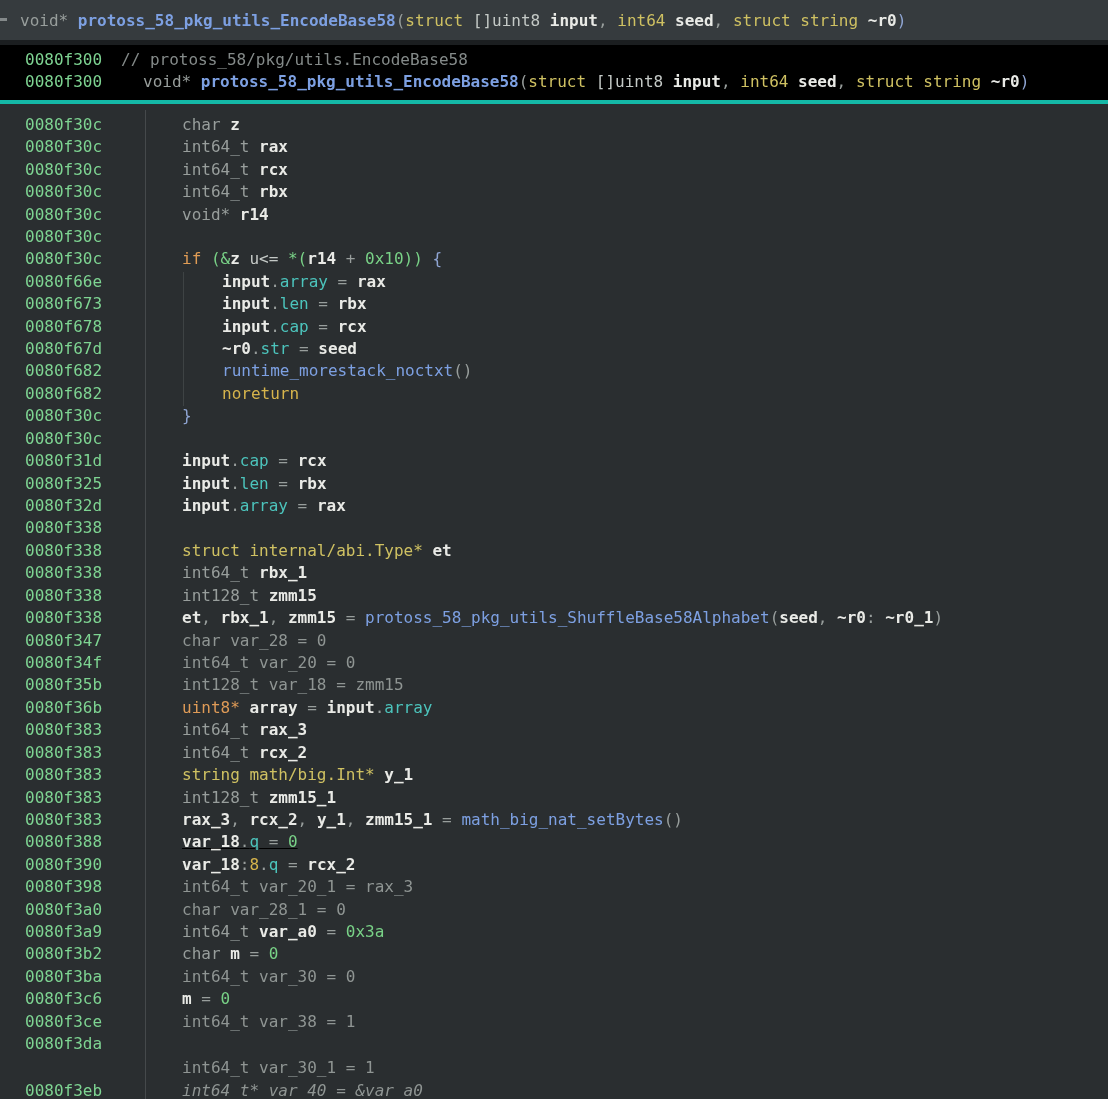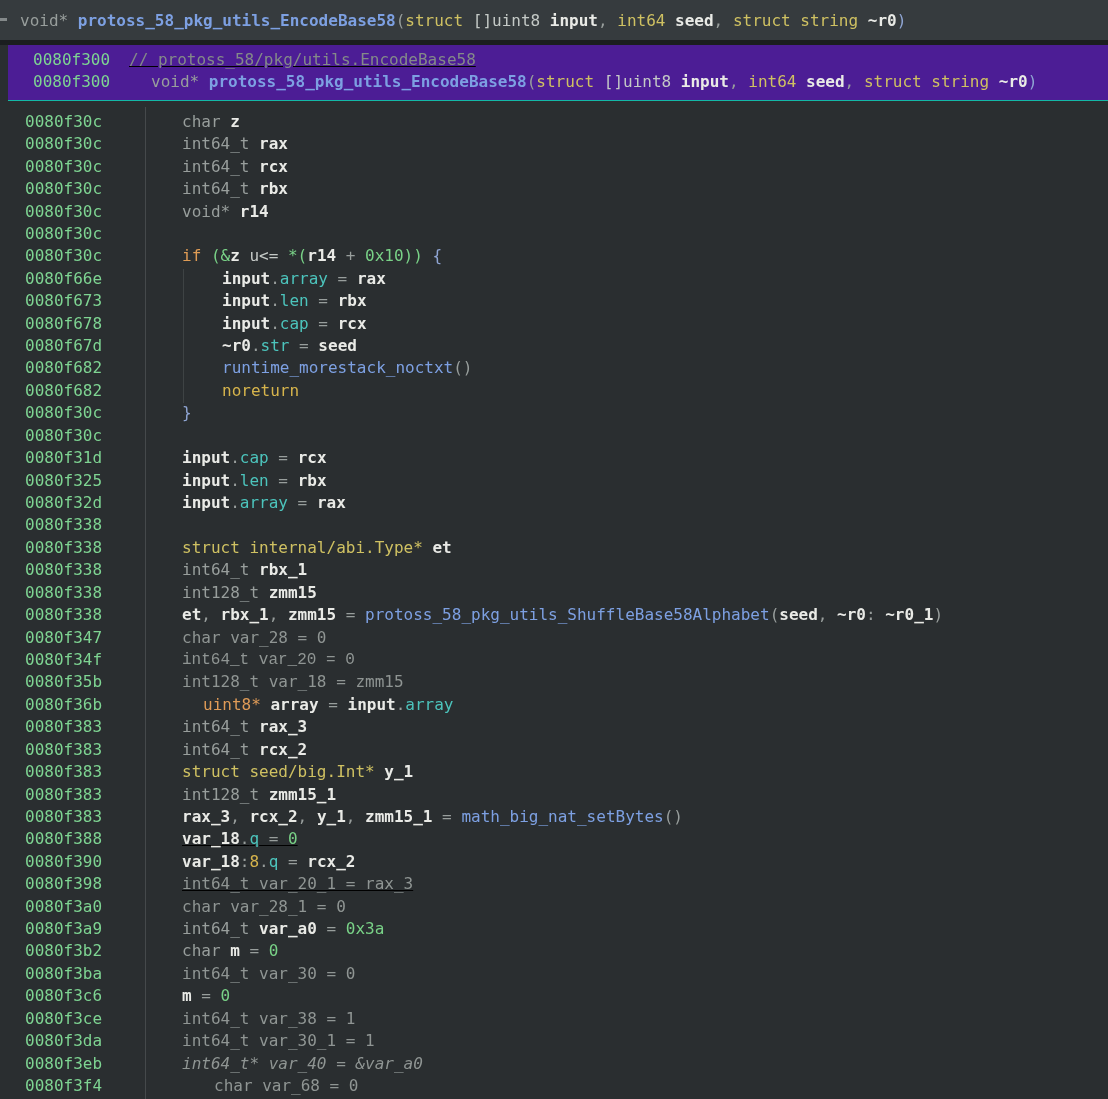--- a/index.html
+++ b/index.html
@@ -12,23 +12,22 @@
   
   .topbar{
     position:relative;height:40px;background:#363b3e;
     border-bottom:5px solid #1b1e20;
     display:flex;align-items:center;padding-left:20px;
     white-space:pre;
   }
   .collapse-marker{position:absolute;left:0;top:18px;width:7px;height:3px;background:#84898a}
   
   .hdrblock{
-    background:#4c1d95;padding:4px 0 6px 0;
-    border-bottom:1px solid #14b8a6;
-    margin-left:8px;
+    background:#000000;padding:4px 0 6px 0;
+    border-bottom:4px solid #14b8a6;
   }
   
   .line{display:flex;line-height:22.42px;white-space:pre}
   .adr{color:#7ed492;padding-left:25px;flex:none;box-sizing:border-box}
   .hdrblock .adr{width:121px}
   .body-area .adr{width:182px}
   .code{flex:1 1 auto;min-width:0}
   
   .body-area{position:relative;padding-top:10px;height:993px}
   .guide{position:absolute;width:1px;background:#45494b}
@@ -83,33 +82,33 @@
     <div class="line"><span class="adr">0080f30c</span><span class="code" style="padding-left: 0px;"></span></div>
     <div class="line"><span class="adr">0080f31d</span><span class="code" style="padding-left: 0px;"><span class="tk-w">input</span><span class="tk-g">.</span><span class="tk-t">cap</span><span class="tk-g"> = </span><span class="tk-w">rcx</span></span></div>
     <div class="line"><span class="adr">0080f325</span><span class="code" style="padding-left: 0px;"><span class="tk-w">input</span><span class="tk-g">.</span><span class="tk-t">len</span><span class="tk-g"> = </span><span class="tk-w">rbx</span></span></div>
     <div class="line"><span class="adr">0080f32d</span><span class="code" style="padding-left: 0px;"><span class="tk-w">input</span><span class="tk-g">.</span><span class="tk-t">array</span><span class="tk-g"> = </span><span class="tk-w">rax</span></span></div>
     <div class="line"><span class="adr">0080f338</span></div>
     <div class="line"><span class="adr">0080f338</span><span class="code" style="padding-left: 0px;"><span class="tk-y">struct internal/abi.Type* </span><span class="tk-w">et</span></span></div>
     <div class="line"><span class="adr">0080f338</span><span class="code" style="padding-left: 0px;"><span class="tk-g">int64_t </span><span class="tk-w">rbx_1</span></span></div>
     <div class="line"><span class="adr">0080f338</span><span class="code" style="padding-left: 0px;"><span class="tk-g">int128_t </span><span class="tk-w">zmm15</span></span></div>
     <div class="line"><span class="adr">0080f338</span><span class="code" style="padding-left: 0px;"><span class="tk-w">et</span><span class="tk-g">, </span><span class="tk-w">rbx_1</span><span class="tk-g">, </span><span class="tk-w">zmm15</span><span class="tk-g"> = </span><span class="tk-b">protoss_58_pkg_utils_ShuffleBase58Alphabet</span><span class="tk-g">(</span><span class="tk-w">seed</span><span class="tk-g">, </span><span class="tk-w">~r0</span><span class="tk-g">: </span><span class="tk-w">~r0_1</span><span class="tk-g">)</span></span></div>
     <div class="line"><span class="adr">0080f347</span><span class="code" style="padding-left: 0px;"><span class="tk-d">char var_28 = 0</span></span></div>
-    <div class="line"><span class="adr">0080f34f</span><span class="code" style="padding-left: 0px; font-family: Liberation Mono, monospace;"><span class="tk-d">int64_t var_20 = 0</span></span></div>
+    <div class="line"><span class="adr">0080f34f</span><span class="code" style="padding-left: 0px;"><span class="tk-d">int64_t var_20 = 0</span></span></div>
     <div class="line"><span class="adr">0080f35b</span><span class="code" style="padding-left: 0px;"><span class="tk-d">int128_t var_18 = zmm15</span></span></div>
-    <div class="line"><span class="adr">0080f36b</span><span class="code" style="padding-left: 0px; margin-left: 21px;"><span class="tk-o">uint8* </span><span class="tk-w">array</span><span class="tk-g"> = </span><span class="tk-w">input</span><span class="tk-g">.</span><span class="tk-t">array</span></span></div>
+    <div class="line"><span class="adr">0080f36b</span><span class="code" style="padding-left: 0px;"><span class="tk-o">uint8* </span><span class="tk-w">array</span><span class="tk-g"> = </span><span class="tk-w">input</span><span class="tk-g">.</span><span class="tk-t">array</span></span></div>
     <div class="line"><span class="adr">0080f383</span><span class="code" style="padding-left: 0px;"><span class="tk-g">int64_t </span><span class="tk-w">rax_3</span></span></div>
     <div class="line"><span class="adr">0080f383</span><span class="code" style="padding-left: 0px;"><span class="tk-g">int64_t </span><span class="tk-w">rcx_2</span></span></div>
-    <div class="line"><span class="adr">0080f383</span><span class="code" style="padding-left: 0px;"><span class="tk-y">struct seed/big.Int* </span><span class="tk-w">y_1</span></span></div>
+    <div class="line"><span class="adr">0080f383</span><span class="code" style="padding-left: 0px;"><span class="tk-y">string math/big.Int* </span><span class="tk-w">y_1</span></span></div>
     <div class="line"><span class="adr">0080f383</span><span class="code" style="padding-left: 0px;"><span class="tk-g">int128_t </span><span class="tk-w">zmm15_1</span></span></div>
     <div class="line"><span class="adr">0080f383</span><span class="code" style="padding-left: 0px;"><span class="tk-w">rax_3</span><span class="tk-g">, </span><span class="tk-w">rcx_2</span><span class="tk-g">, </span><span class="tk-w">y_1</span><span class="tk-g">, </span><span class="tk-w">zmm15_1</span><span class="tk-g"> = </span><span class="tk-b">math_big_nat_setBytes</span><span class="tk-g">()</span></span></div>
     <div class="line"><span class="adr">0080f388</span><span class="code" style="padding-left: 0px; text-decoration: underline;"><span class="tk-w">var_18</span><span class="tk-g">.</span><span class="tk-t">q</span><span class="tk-g"> = </span><span class="tk-n">0</span></span></div>
     <div class="line"><span class="adr">0080f390</span><span class="code" style="padding-left: 0px;"><span class="tk-w">var_18</span><span class="tk-g">:</span><span class="tk-gd">8</span><span class="tk-g">.</span><span class="tk-t">q</span><span class="tk-g"> = </span><span class="tk-w">rcx_2</span></span></div>
-    <div class="line"><span class="adr">0080f398</span><span class="code" style="padding-left: 0px; text-decoration: underline;"><span class="tk-d">int64_t var_20_1 = rax_3</span></span></div>
+    <div class="line"><span class="adr">0080f398</span><span class="code" style="padding-left: 0px;"><span class="tk-d">int64_t var_20_1 = rax_3</span></span></div>
     <div class="line"><span class="adr">0080f3a0</span><span class="code" style="padding-left: 0px;"><span class="tk-d">char var_28_1 = 0</span></span></div>
     <div class="line"><span class="adr">0080f3a9</span><span class="code" style="padding-left: 0px;"><span class="tk-g">int64_t </span><span class="tk-w">var_a0</span><span class="tk-g"> = </span><span class="tk-n">0x3a</span></span></div>
     <div class="line"><span class="adr">0080f3b2</span><span class="code" style="padding-left: 0px;"><span class="tk-g">char </span><span class="tk-w">m</span><span class="tk-g"> = </span><span class="tk-n">0</span></span></div>
     <div class="line"><span class="adr">0080f3ba</span><span class="code" style="padding-left: 0px;"><span class="tk-d">int64_t var_30 = 0</span></span></div>
     <div class="line"><span class="adr">0080f3c6</span><span class="code" style="padding-left: 0px;"><span class="tk-w">m</span><span class="tk-g"> = </span><span class="tk-n">0</span></span></div>
     <div class="line"><span class="adr">0080f3ce</span><span class="code" style="padding-left: 0px;"><span class="tk-d">int64_t var_38 = 1</span></span></div>
-    <div class="line"><span class="adr">0080f3da</span><span class="code" style="padding-left: 0px;"><span class="tk-d">int64_t var_30_1 = 1</span></span></div>
+    <div class="line"><span class="adr">0080f3da</span><span class="code" style="padding-left: 0px; margin-top: 24px;"><span class="tk-d">int64_t var_30_1 = 1</span></span></div>
     <div class="line"><span class="adr">0080f3eb</span><span class="code" style="padding-left: 0px; font-style: italic;"><span class="tk-d">int64_t* var_40 = &amp;var_a0</span></span></div>
     <div class="line"><span class="adr">0080f3f4</span><span class="code" style="padding-left: 0px; margin-left: 32px;"><span class="tk-d">char var_68 = 0</span></span></div>
   </div>
 
 </body></html>

